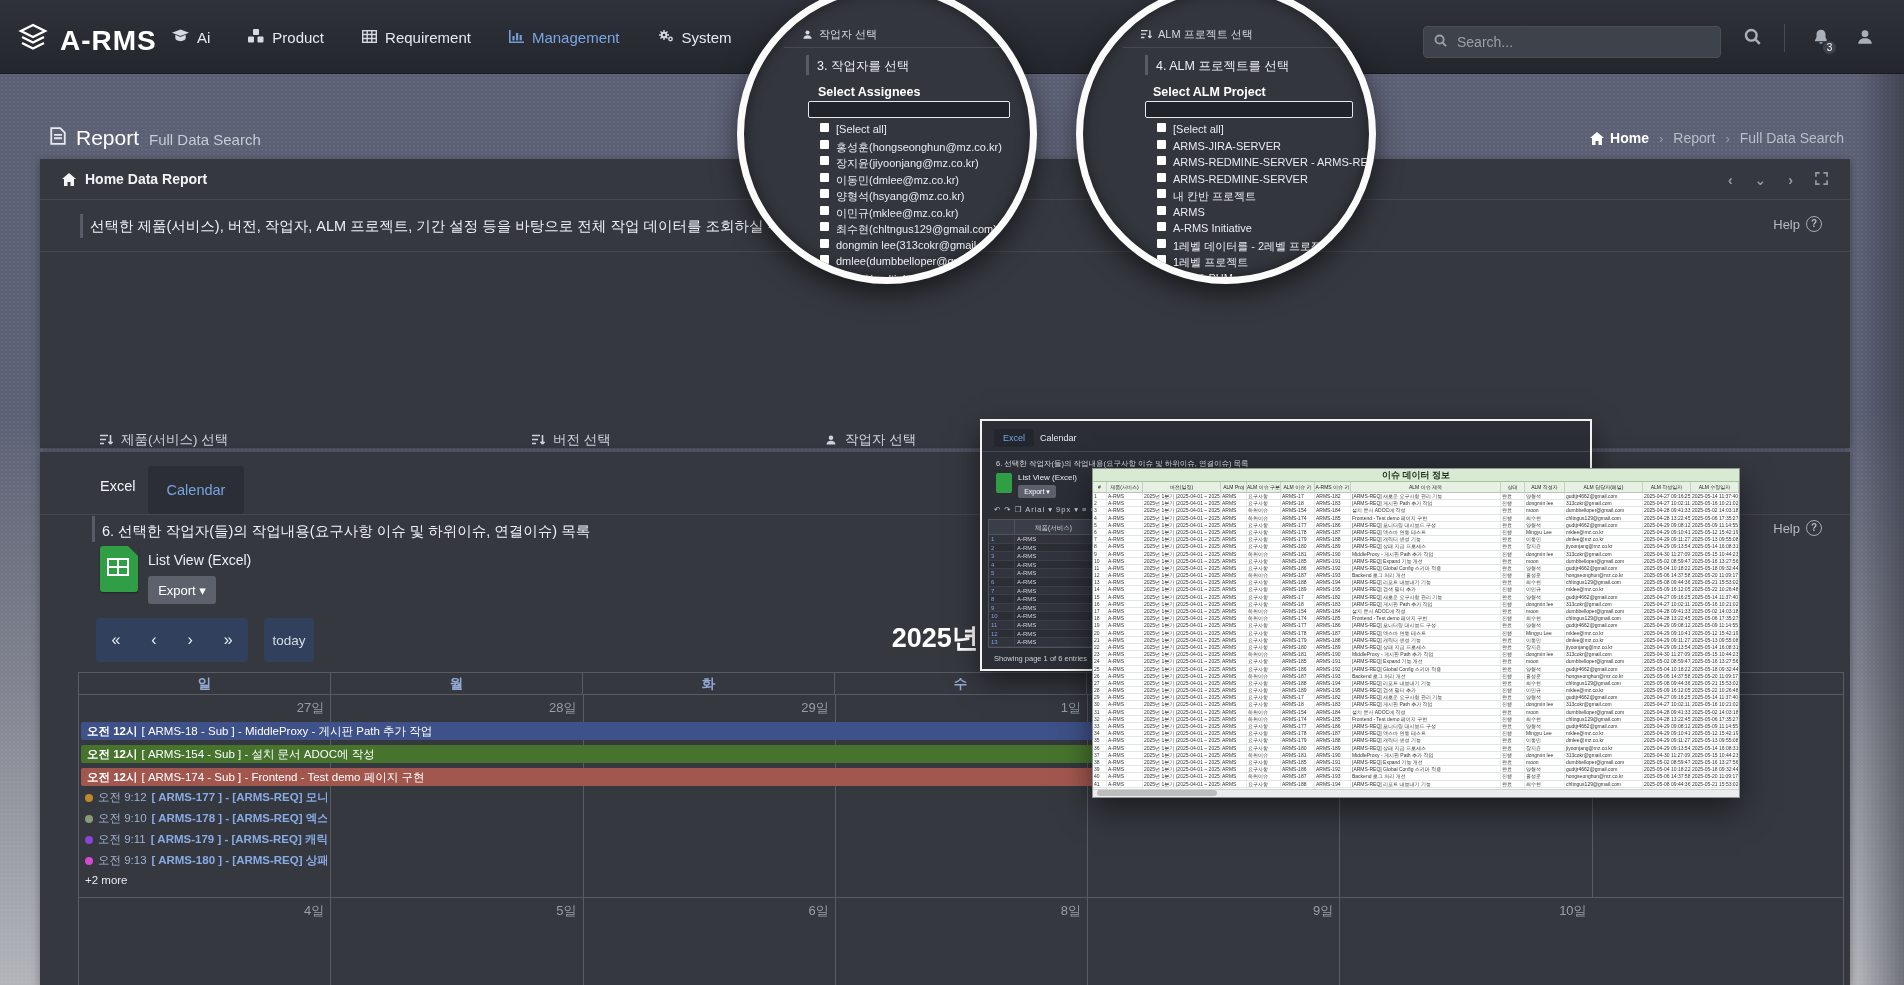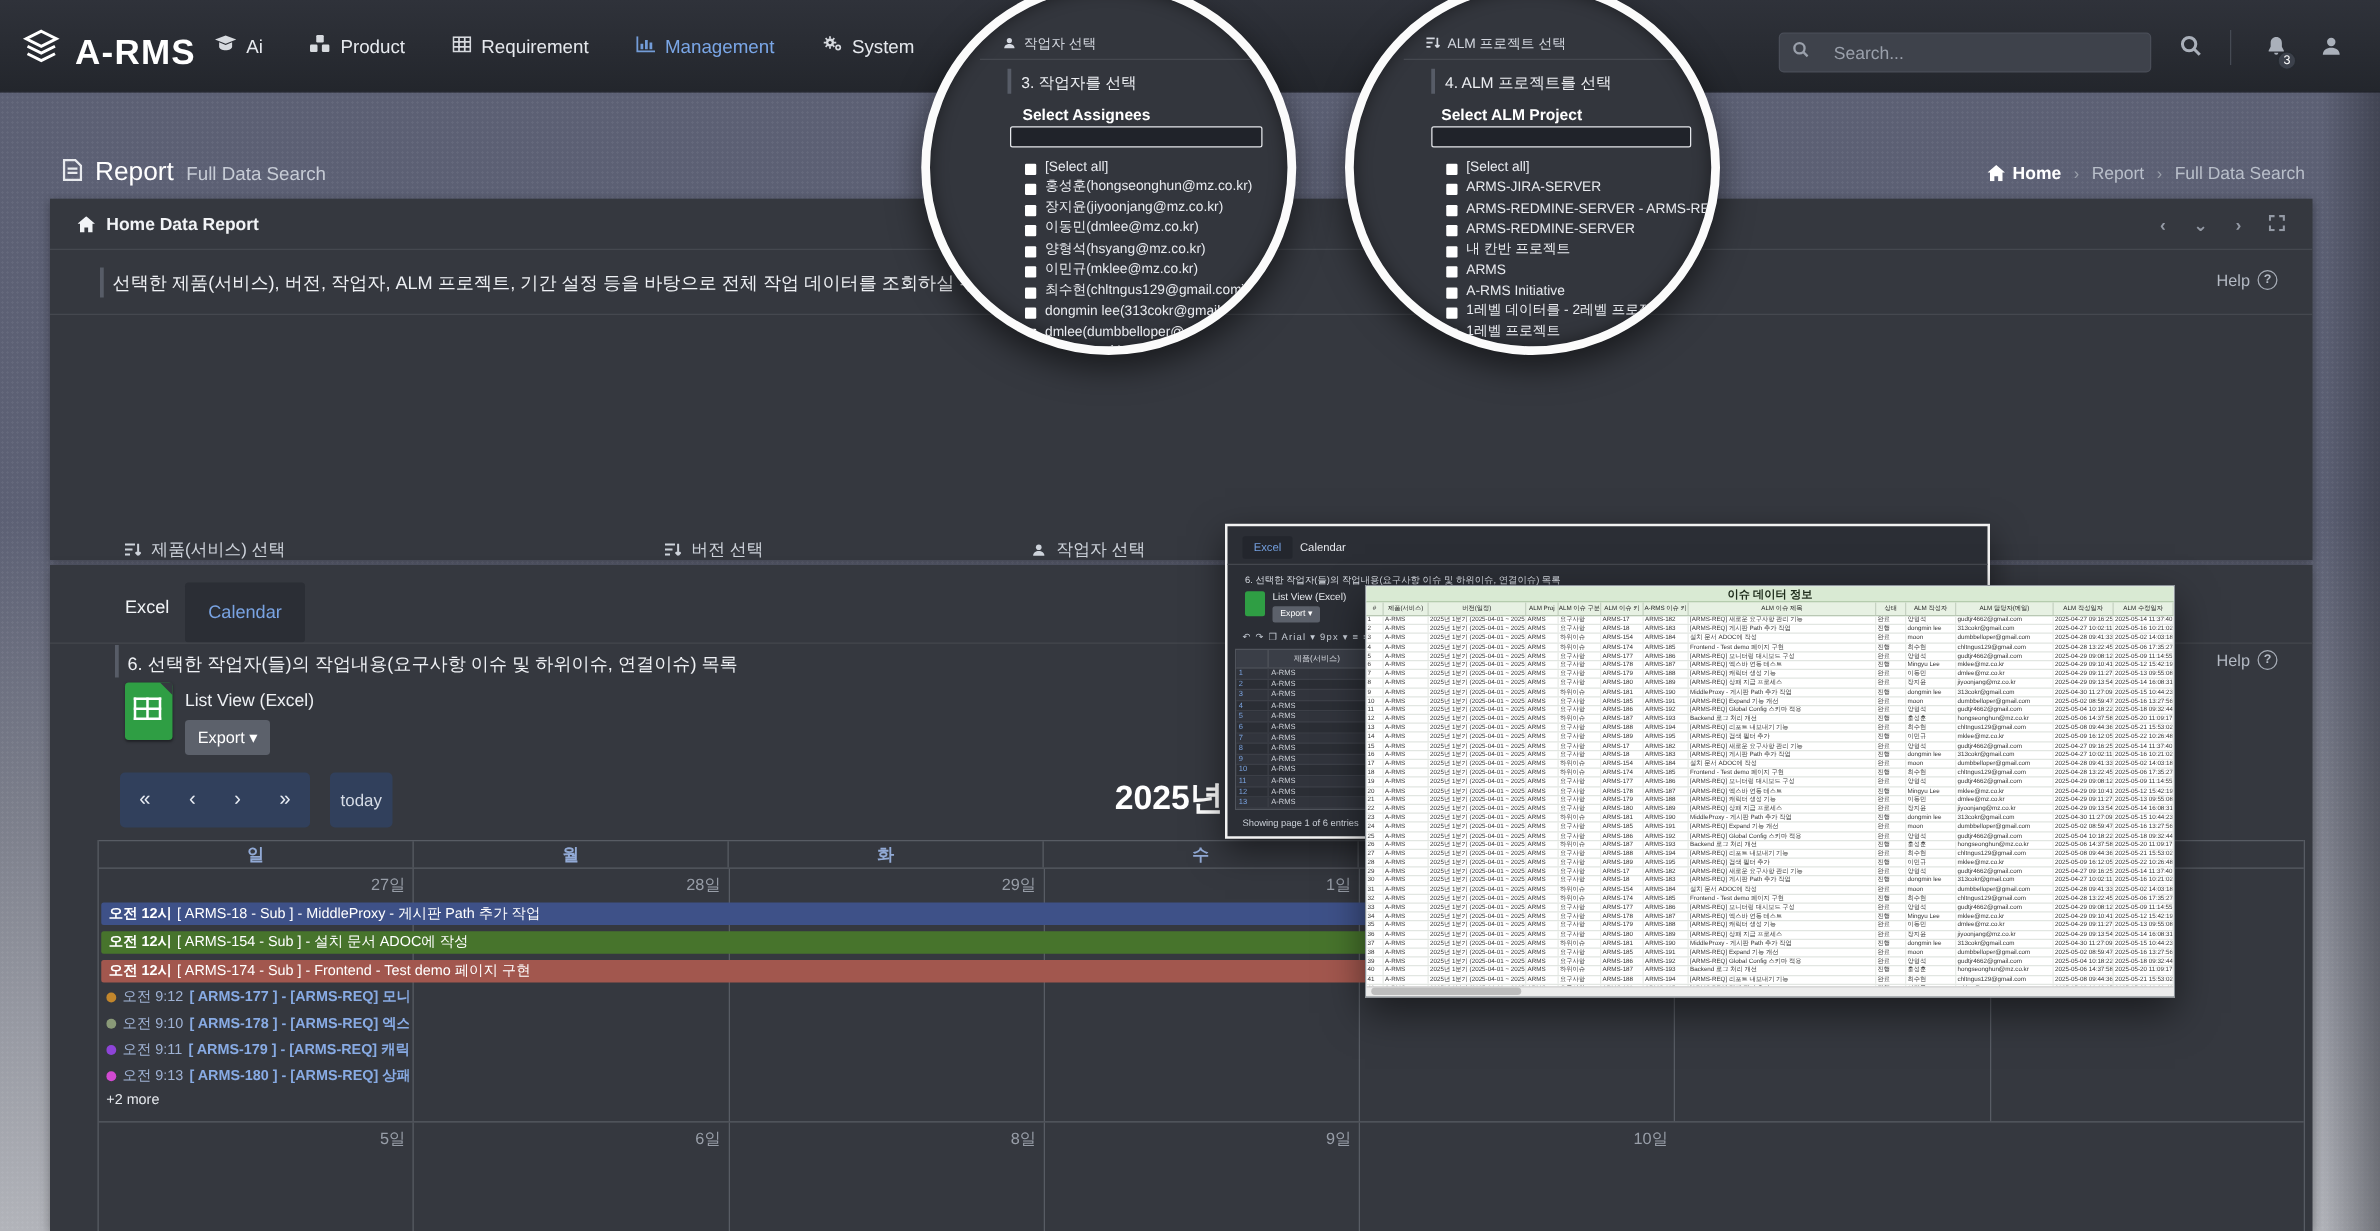--- a/index.html
+++ b/index.html
@@ -21,21 +21,21 @@
   
   .topnav { left:0; top:0; width:1904px; height:74px; z-index:10;
     background:linear-gradient(180deg,#2f323a 0%,#23262c 100%); border-bottom:1px solid #191b20; }
   .brand { left:16px; top:22px; display:flex; align-items:center; gap:10px; color:#fff; }
   .brand-title { font-size:28px; font-weight:bold; letter-spacing:1px; color:#fff; }
   .navmenu { left:172px; top:0; height:74px; display:flex; align-items:center; gap:38px; }
   .nav-item { display:flex; align-items:center; gap:8px; color:#e6e9ee; font-size:15px; cursor:pointer; }
   .nav-item.active { color:#7aa6e6; }
   .nav-item svg { opacity:.92; }
   .searchbox { left:1423px; top:26px; width:298px; height:32px; background:#3e424b;
-    border:1px solid #4a4e58; border-radius:4px; display:flex; align-items:center; padding:0 10px; gap:20px; }
+    border:1px solid #4a4e58; border-radius:4px; display:flex; align-items:center; padding:0 10px; gap:10px; }
   .searchbox input { background:transparent; border:none; outline:none; color:#cdd2da;
     font-size:14px; width:100%; font-family:inherit; }
   .searchbox input::placeholder { color:#9aa0ab; }
   .nav-iconbtn { top:28px; color:#aab0ba; cursor:pointer; }
   .nav-divider { left:1784px; top:24px; width:1px; height:28px; background:#454a53; }
   .badge { position:absolute; right:-7px; bottom:-5px; background:#3c414b; border:1px solid #262a30;
     color:#fff; font-size:10px; min-width:15px; height:15px; border-radius:8px; text-align:center; line-height:13px; }
 
   
   .pagehead { left:50px; top:126px; display:flex; align-items:baseline; gap:10px; color:#fff; z-index:3; }
@@ -131,21 +131,21 @@
     box-shadow:0 10px 26px rgba(0,0,0,.55), inset 0 0 14px rgba(0,0,0,.45); }
   #lens1 { left:737px; top:-16px; }
   #lens2 { left:1076px; top:-16px; }
   .lens-h { position:absolute; display:flex; gap:6px; align-items:center; color:#d4d8e0; font-size:11px; }
   .lens-rule { position:absolute; height:1px; background:#45484f; }
   .lens-bar { position:absolute; width:3px; height:20px; background:#575c67; }
   .lens-lbl { position:absolute; color:#eceef2; font-size:12.5px; }
   .lens-sel { position:absolute; color:#fff; font-weight:bold; font-size:12.5px; }
   .lens-input { position:absolute; height:17px; background:#20232a; border:1.5px solid #e6e8ec; border-radius:2px; }
   .lens-opts { position:absolute; }
-  .lens-opt { height:16.5px; display:flex; align-items:flex-end; gap:7px; white-space:nowrap; cursor:pointer;padding-left:12px; }
+  .lens-opt { height:16.5px; display:flex; align-items:flex-start; gap:7px; white-space:nowrap; cursor:pointer;padding-left:12px; }
   .lens-opt .cb { width:9px; height:9px; background:#fff; border-radius:1px; flex:none; }
   .lens-opt .ol { color:#e9ebf0; font-size:11px; }
   .lens-scroll { position:absolute; color:#9aa0ab; font-size:9px; }
 
   
   #win1 { left:980px; top:419px; width:612px; height:252px; background:#2b2e35; border:2px solid #f2f2f2;
     z-index:40; box-shadow:0 10px 26px rgba(0,0,0,.5); position:absolute; }
   .w1-tabx { position:absolute; left:12px; top:8px; width:40px; height:18px; background:#23262d; border-radius:2px;
     color:#74a0e0; font-size:9px; text-align:center; line-height:18px; cursor:pointer; }
   .w1-tabc { position:absolute; left:58px; top:12px; color:#e8eaef; font-size:9px; cursor:pointer; }
@@ -492,20 +492,23 @@
             <div class="cal-dot-row">
               <span class="dot" style="background: rgb(210, 74, 210);"></span>
               <span class="t">오전 9:13</span>
               <b>[ ARMS-180 ] - [ARMS-REQ] 상패 지급</b>
             </div>
             <div class="cal-more">+2 more</div>
           </div>
         </div>
       <div class="cal-week w2" id="cal-week2">
           <div class="cal-cell">
+            <div class="cal-daynum">4일</div>
+          </div>
+          <div class="cal-cell">
             <div class="cal-daynum">5일</div>
           </div>
           <div class="cal-cell">
             <div class="cal-daynum">6일</div>
           </div>
           <div class="cal-cell">
             <div class="cal-daynum">8일</div>
           </div>
           <div class="cal-cell">
             <div class="cal-daynum">9일</div>

